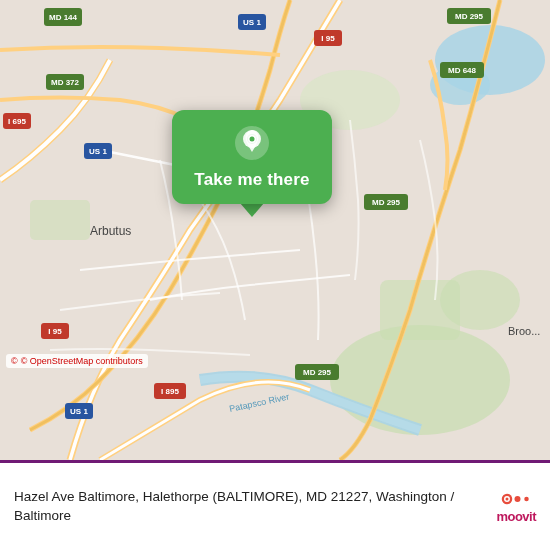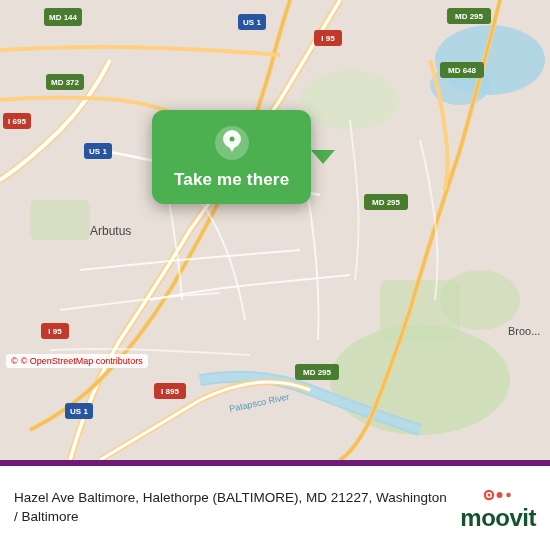--- a/index.html
+++ b/index.html
@@ -27,20 +27,21 @@
       width: 100%; height: 100%;
     }
 
     
     #popup {
       position: absolute;
       top: 110px;
       left: 152px;
       width: 200px;
       display: flex;
+      flex-direction: column;
       align-items: center;
       pointer-events: none;
     }
 
     #popup-box {
       background: #4caf50;
       border-radius: 12px;
       padding: 14px 22px 14px 22px;
       display: flex;
       flex-direction: column;
@@ -79,21 +80,21 @@
     #bottom-bar {
       position: absolute;
       bottom: 0;
       left: 0;
       width: 550px;
       height: 90px;
       background: #fff;
       display: flex;
       align-items: center;
       padding: 0 14px;
-      border-top: 6px solid #701a75;
+      border-top: 3px solid #701a75;
     }
 
     #osm-logo {
       position: absolute;
       bottom: 92px;
       left: 6px;
       background: rgba(255,255,255,0.85);
       border-radius: 3px;
       padding: 2px 5px;
       font-size: 9px;
@@ -118,23 +119,23 @@
 
     #moovit-logo {
       display: flex;
       flex-direction: column;
       align-items: center;
       margin-left: 10px;
       flex-shrink: 0;
     }
 
     #moovit-text {
-      font-size: 24px;
+      font-size: 13px;
       font-weight: 700;
-      color: #14532d;
+      color: #be185d;
       letter-spacing: -0.5px;
       line-height: 1;
     }
 
     #moovit-icon {
       width: 30px;
       height: 18px;
       margin-bottom: 2px;
     }
   </style>

